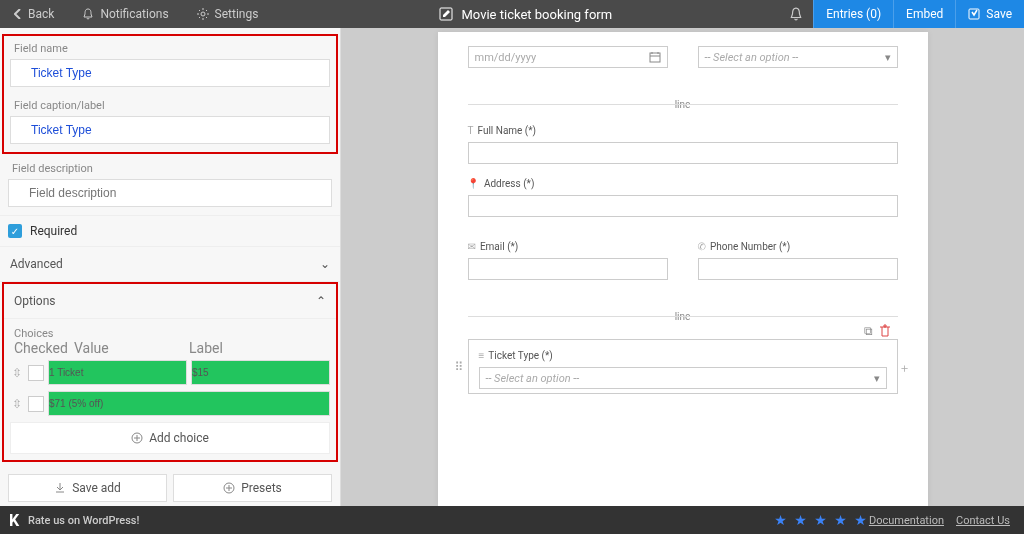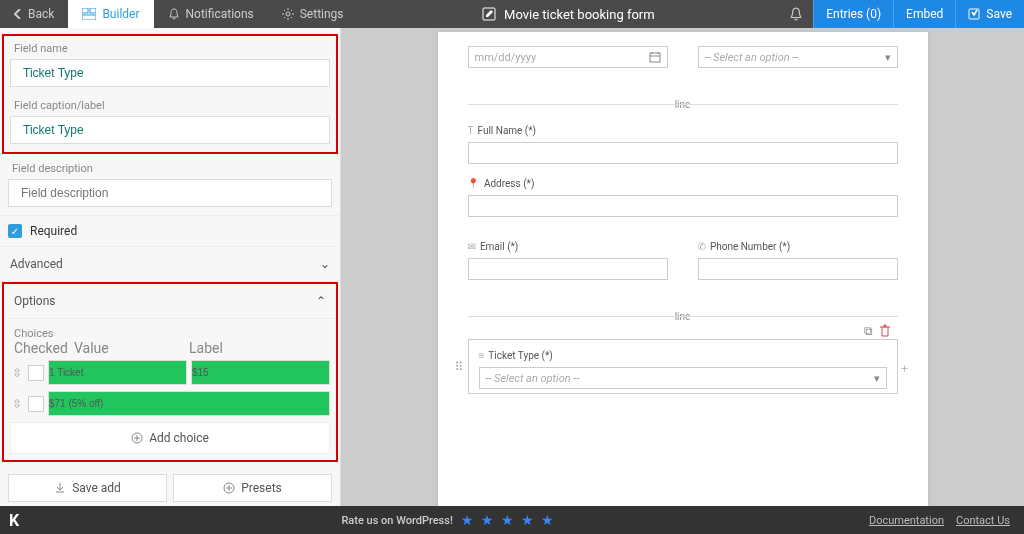--- a/index.html
+++ b/index.html
@@ -16,21 +16,21 @@
   .blue-group > div { background:#1e88e5; color:#fff; display:flex; align-items:center; padding:0 12px; gap:6px; border-left:1px solid rgba(255,255,255,.2); }
 
   
   .main { position:absolute; top:28px; bottom:28px; left:0; right:0; display:flex; }
   .sidebar { width:341px; background:#f7f7f7; border-right:1px solid #ddd; overflow-y:auto; padding:6px 0 0 0; position:relative; }
   .canvas { flex:1; background:#ccc; overflow:auto; display:flex; justify-content:center; }
 
   
   .redbox { border:2px solid #d60000; padding:6px; margin:0 2px 6px; }
   .fld-label { font-size:11px; color:#888; padding:2px 4px 4px; }
-  .fld-input { width:100%; border:1px solid #ddd; background:#fff; padding:6px 12px; font-size:12px; color:#0f766e; }
+  .fld-input { width:100%; border:1px solid #ddd; background:#fff; padding:6px 20px; font-size:12px; color:#1d4ed8; }
   .chk-row { display:flex; align-items:center; gap:8px; padding:8px 8px; border-bottom:1px solid #eee; border-top:1px solid #eee; }
   .chk { width:14px; height:14px; background:#2e9edb; display:flex; align-items:center; justify-content:center; color:#fff; font-size:10px; border-radius:2px;}
   .accordion { display:flex; justify-content:space-between; align-items:center; padding:10px 10px; border-bottom:1px solid #eee; font-size:12px; color:#555; }
   .choices-header { display:flex; font-size:14px; color:#888; padding:0 4px 4px; }
   .choice-row { display:flex; align-items:center; gap:4px; margin-bottom:6px; }
   .drag { width:14px; color:#aaa; text-align:center; }
   .choice-ck { width:16px; height:16px; border:1px solid #ccc; background:#fff; }
   .choice-in { flex:1; border:1px solid #ddd; background:#22c55e; padding:6px 0; font-size:10px; color:#555; }
   .add-choice { display:flex; align-items:center; justify-content:center; gap:6px; padding:8px; border:1px solid #eee; background:#fff; color:#555; width:100%; }
   .bulk-row { display:flex; gap:6px; padding:6px 8px; }
@@ -50,44 +50,36 @@
   .divider-lab { text-align:center; margin-top:-8px; }
   .divider-lab span { background:#fff; padding:0 8px; font-size:10px; color:#888; }
   .ticket-wrap { border:1px solid #ccc; padding:10px 10px 4px; margin:16px 0 0; position:relative; }
   .ticket-tools { position:absolute; right:6px; top:-16px; display:flex; gap:6px; color:#d44; font-size:12px; }
   .grip-side { position:absolute; left:-14px; top:20px; color:#aaa; font-size:12px; }
   .plus-side { position:absolute; right:-14px; top:20px; color:#aaa; font-size:12px; }
 
   
   .footer { position:absolute; bottom:0; left:0; right:0; height:28px; background:#333; color:#ccc; display:flex; align-items:center; font-size:11px; }
   .footer .klogo { width:28px; text-align:center; font-weight:bold; font-size:16px; color:#fff; }
-  .footer .center { flex:1; text-align:center; display:flex; align-items:center; justify-content:center; gap:8px; }
+  .footer .center { flex:1; text-align:center; display:flex; align-items:center; justify-content:space-between; gap:8px; }
   .stars { color:#3b82f6; letter-spacing:2px; font-size:14px; }
   .footer .links { padding-right:14px; display:flex; gap:12px; }
   .footer .links a { color:#bbb; text-decoration:underline; }
 
   svg { display:block; }
 </style>
 </head>
 <body>
 
 <div class="top">
   <div class="tab back">
     <svg width="8" height="10" viewBox="0 0 8 10">
         <path d="M6 0 L1 5 L6 10" stroke="#ccc" fill="none" stroke-width="2"></path>
       </svg>
     <span>Back</span>
-  </div>
-  <div class="tab active">
-    <svg width="14" height="12" viewBox="0 0 14 12">
-        <rect x="0" y="0" width="6" height="5" fill="none" stroke="#2e9edb"></rect>
-        <rect x="8" y="0" width="6" height="5" fill="none" stroke="#2e9edb"></rect>
-        <rect x="0" y="7" width="14" height="5" fill="none" stroke="#2e9edb"></rect>
-      </svg>
-    <span>Builder</span>
   </div>
   <div class="tab">
     <svg width="12" height="12" viewBox="0 0 12 12">
         <path d="M6 1 C3 1 3 4 3 6 L2 9 L10 9 L9 6 C9 4 9 1 6 1 Z M5 10 A1 1 0 0 0 7 10" fill="none" stroke="#ccc"></path>
       </svg>
     <span>Notifications</span>
   </div>
   <div class="tab">
     <svg width="12" height="12" viewBox="0 0 12 12">
         <circle cx="6" cy="6" r="2" fill="none" stroke="#ccc"></circle>

